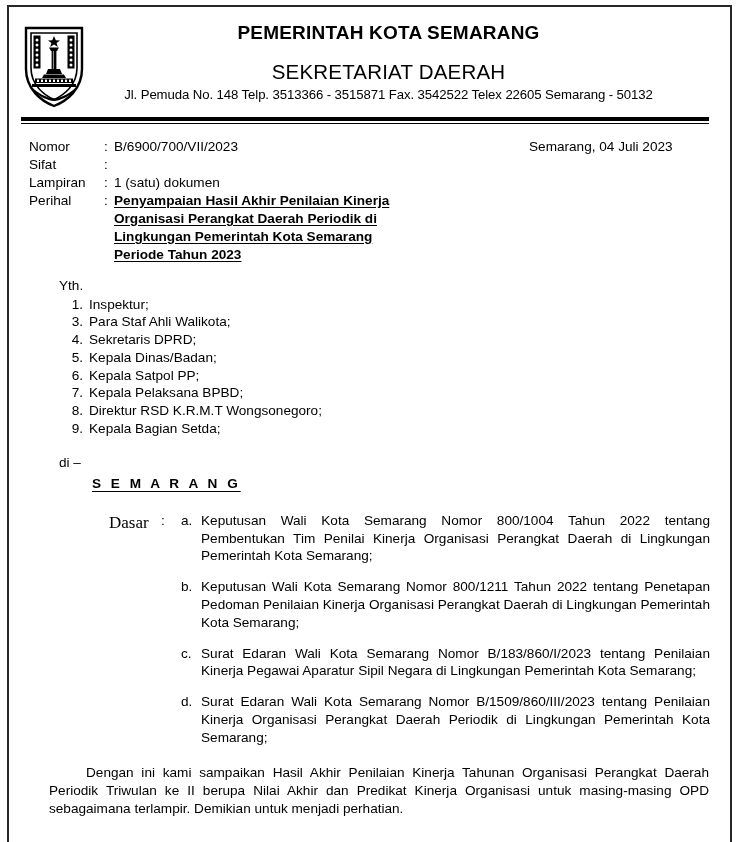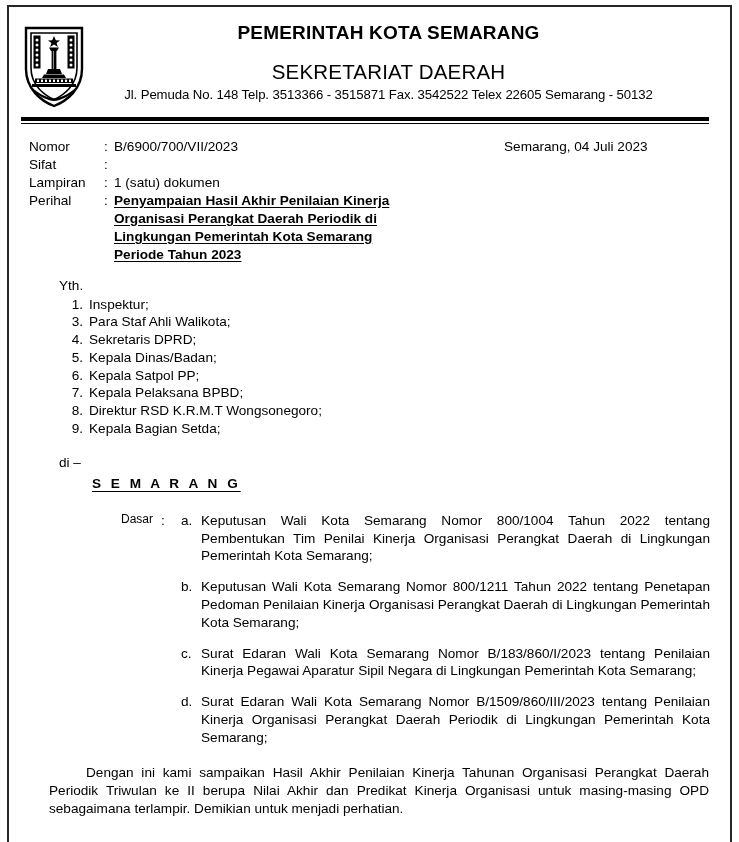--- a/index.html
+++ b/index.html
@@ -110,21 +110,21 @@
   td.meta-value { padding-left: 3px; }
   .perihal-line {
     display: inline-block;
     font-weight: bold;
     text-decoration: underline;
     text-underline-offset: 2px;
     white-space: nowrap;
   }
   #date-line {
     position: absolute;
-    left: 475px;
+    left: 500px;
     top: 0;
     font-size: 13.6px;
     white-space: nowrap;
   }
 
   
   #yth-block { margin-top: 13px; padding-left: 30px; }
   .yth-label { font-size: 13.6px; }
   #yth-list {
     margin: 1px 0 0 0;
@@ -160,23 +160,24 @@
   }
 
   
   #dasar-block {
     margin-top: 19px;
     position: relative;
     padding-left: 80px;
   }
   #dasar-label {
     position: absolute;
-    left: 92px;
+    left: 80px;
     top: 0;
-    font-size: 12px;
+    font-size: 17px;
+    font-family: Liberation Serif, serif;
   }
   #dasar-colon {
     position: absolute;
     left: 132px;
     top: 0;
     font-size: 13.6px;
   }
   #dasar-items {
     margin-left: 72px;
   }

